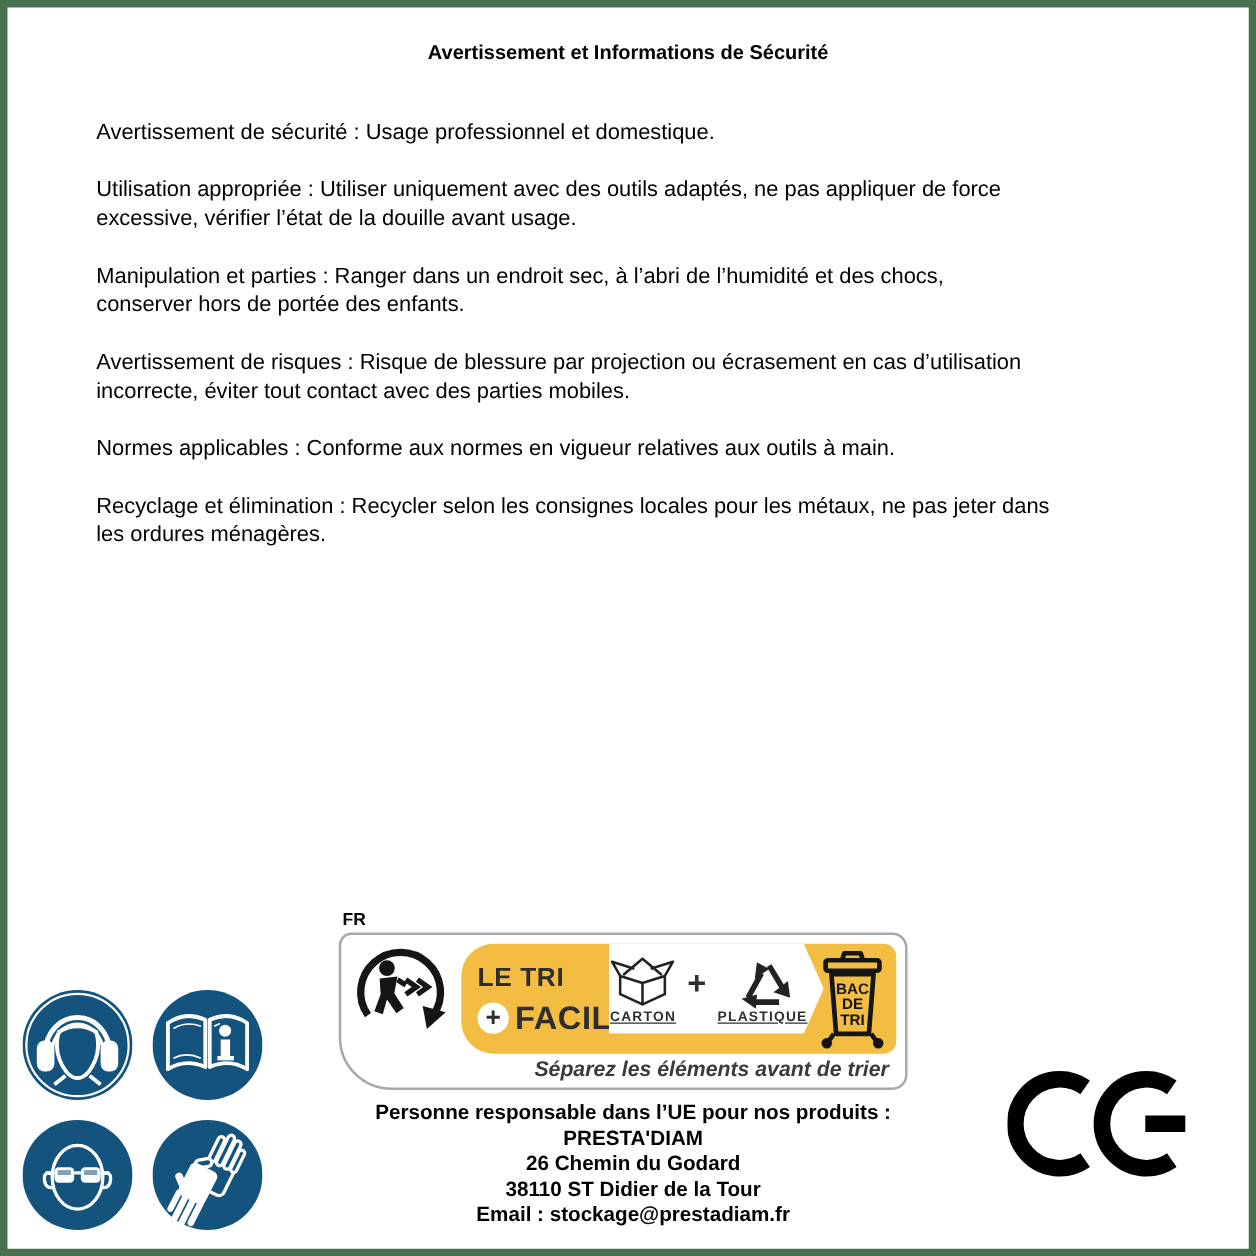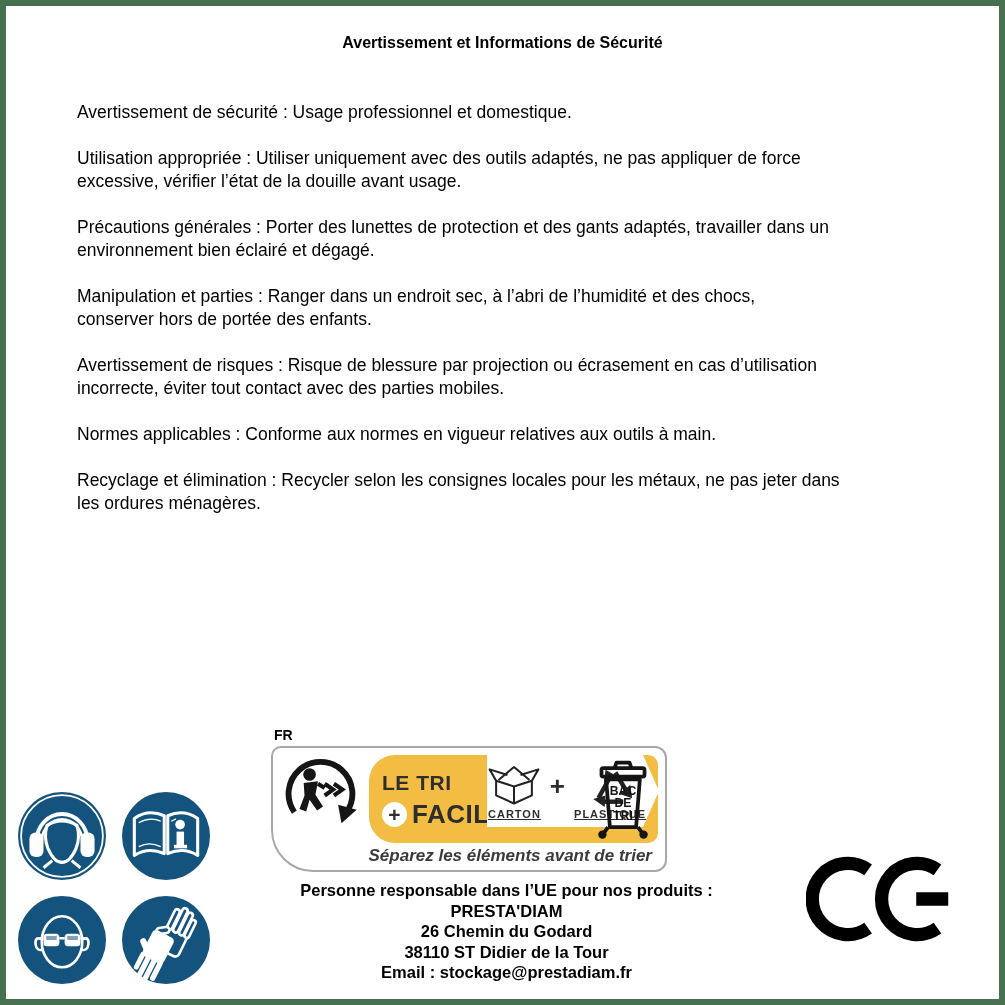--- a/index.html
+++ b/index.html
@@ -14,32 +14,32 @@
     overflow:hidden;
   }
   .doc-title{
     position:absolute;top:28px;left:0;right:0;
     text-align:center;font-size:16px;font-weight:bold;
   }
   .content{
     position:absolute;top:87px;left:71px;width:895px;
     font-size:17.5px;line-height:23px;
   }
-  .content p{margin:8px 0 23px 0;white-space:pre;}
+  .content p{margin:1px 0 23px 0;white-space:pre;}
   
   .icons-grid{
     position:absolute;left:12px;top:786px;
     display:grid;grid-template-columns:88px 88px;grid-gap:16px;
   }
   .micon{width:88px;height:88px;display:block;}
   
   .tri-wrap{position:absolute;left:265px;top:709px;}
   .fr-tag{font-size:14px;font-weight:bold;margin:12px 0 3px 3px;}
   .tri-box{
-    position:relative;width:396px;height:126px;box-sizing:border-box;
+    position:relative;width:455px;height:126px;box-sizing:border-box;
     border:2px solid #A8A8A8;background:#fff;
     border-radius:10px 12px 12px 42px;
   }
   .triman{position:absolute;left:8px;top:8px;width:84px;height:84px;}
   .banner{
     position:absolute;left:96px;top:7px;right:7px;height:88px;
     background:#F3BD43;border-radius:26px 10px 10px 26px;
   }
   .letri{position:absolute;left:13px;top:16px;color:#2E2E2E;font-weight:800;}
   .letri-l1{font-size:21px;letter-spacing:.5px;}
@@ -76,22 +76,20 @@
 <body>
 
 <div class="page">
 
   <div class="doc-title">Avertissement et Informations de Sécurité</div>
 
   <div class="content">
     <p>Avertissement de sécurité : Usage professionnel et domestique.</p>
     <p>Utilisation appropriée : Utiliser uniquement avec des outils adaptés, ne pas appliquer de force
 excessive, vérifier l’état de la douille avant usage.</p>
-    <p>Précautions générales : Porter des lunettes de protection et des gants adaptés, travailler dans un
-environnement bien éclairé et dégagé.</p>
     <p>Manipulation et parties : Ranger dans un endroit sec, à l’abri de l’humidité et des chocs,
 conserver hors de portée des enfants.</p>
     <p>Avertissement de risques : Risque de blessure par projection ou écrasement en cas d’utilisation
 incorrecte, éviter tout contact avec des parties mobiles.</p>
     <p>Normes applicables : Conforme aux normes en vigueur relatives aux outils à main.</p>
     <p>Recyclage et élimination : Recycler selon les consignes locales pour les métaux, ne pas jeter dans
 les ordures ménagères.</p>
   </div>
 
   <div class="icons-grid">

